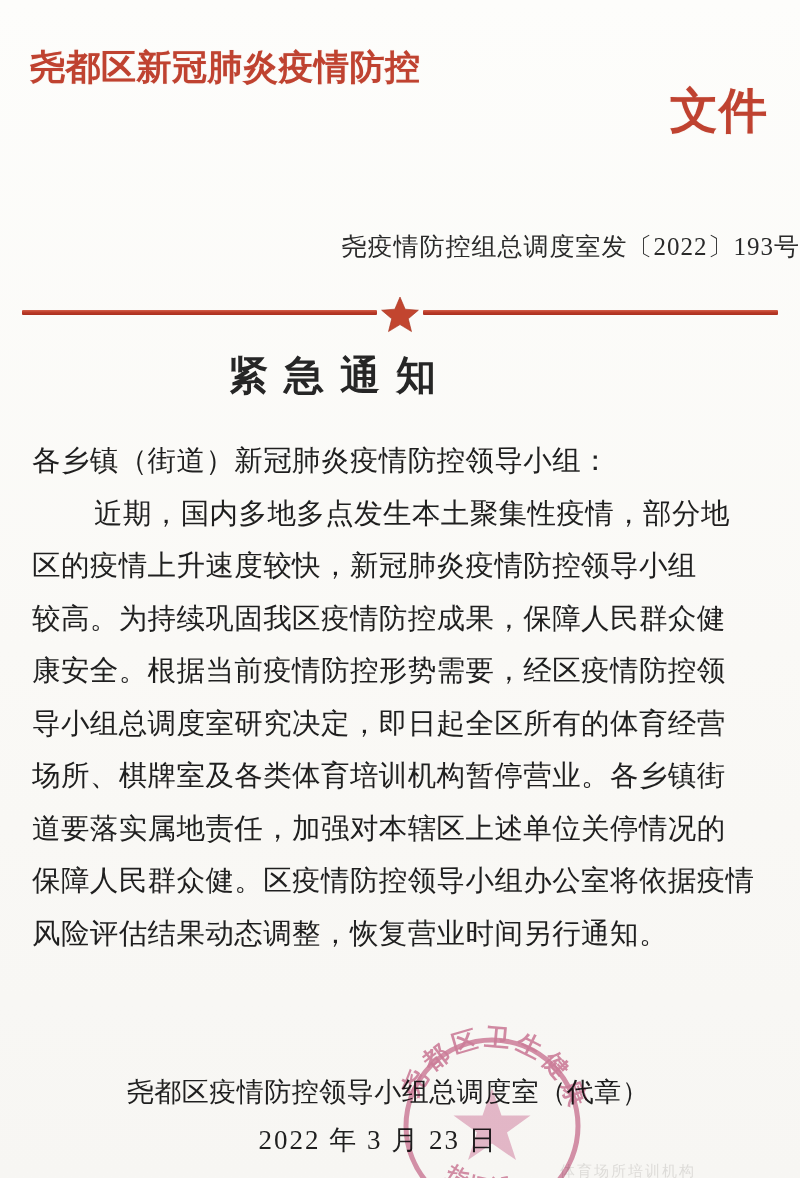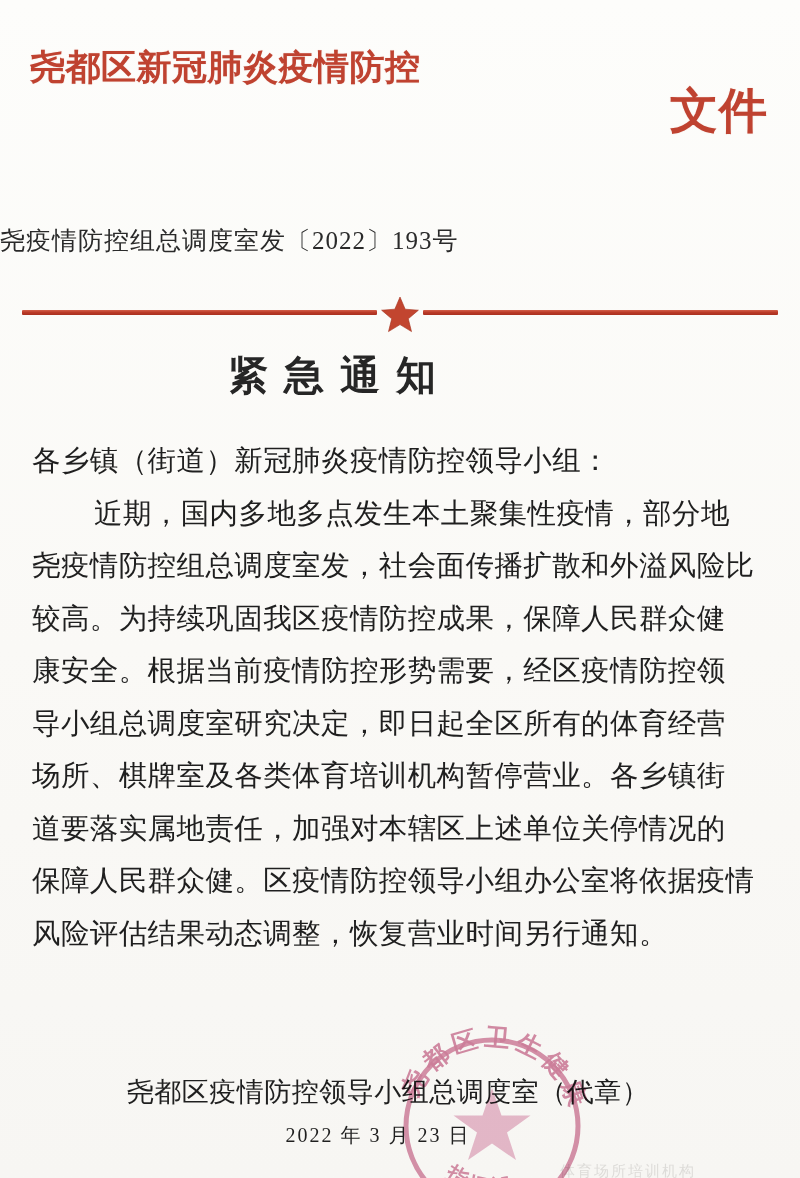--- a/index.html
+++ b/index.html
@@ -67,24 +67,24 @@
     font-size: 48px;
     line-height: 56px;
     letter-spacing: 1px;
     text-shadow: 0 0 1px rgba(191,66,48,0.35);
     white-space: nowrap;
   }
 
   
   .doc-number {
     position: absolute;
-    top: 224px;
-    left: 0;
-    width: 800px;
-    text-align: left;
+    top: 230px;
+    left: 0;
+    width: 800px;
+    text-align: right;
     font-family: "Liberation Serif", "DejaVu Serif", serif;
     font-size: 25px;
     color: #2a2a2a;
     letter-spacing: 1px;
     white-space: nowrap;
   }
 
   
   .red-rule {
     position: absolute;
@@ -161,21 +161,21 @@
     text-align: center;
     padding-right: 24px;
     font-size: 27px;
     letter-spacing: 0.5px;
     white-space: nowrap;
   }
   .sign-date {
     margin-top: 12px;
     text-align: center;
     padding-right: 44px;
-    font-size: 20px;
+    font-size: 27px;
     letter-spacing: 2px;
     white-space: nowrap;
   }
 
   
   .seal {
     position: absolute;
     left: 388px;
     top: 1022px;
     width: 208px;
@@ -222,21 +222,21 @@
     <svg class="star" viewBox="0 0 40 38">
       <polygon points="20,2 25.2,14.2 38.4,15.2 28.3,23.8 31.5,36.6 20,29.6 8.5,36.6 11.7,23.8 1.6,15.2 14.8,14.2" fill="#c2452f" stroke="#a5301d" stroke-width="0.6"></polygon>
     </svg>
   </div>
 
   <div class="doc-title">紧急通知</div>
 
   <div class="body-block">
     <span class="body-line">各乡镇（街道）新冠肺炎疫情防控领导小组：</span>
     <span class="body-line indent-2">近期，国内多地多点发生本土聚集性疫情，部分地</span>
-    <span class="body-line">尧疫情防控组总调度室发，社会面传播扩散和外溢风险比</span>
+    <span class="body-line">区的疫情上升速度较快，新冠肺炎疫情防控领导小组</span>
     <span class="body-line">较高。为持续巩固我区疫情防控成果，保障人民群众健</span>
     <span class="body-line">康安全。根据当前疫情防控形势需要，经区疫情防控领</span>
     <span class="body-line">导小组总调度室研究决定，即日起全区所有的体育经营</span>
     <span class="body-line">场所、棋牌室及各类体育培训机构暂停营业。各乡镇街</span>
     <span class="body-line">道要落实属地责任，加强对本辖区上述单位关停情况的</span>
     <span class="body-line">保障人民群众健。区疫情防控领导小组办公室将依据疫情</span>
     <span class="body-line">风险评估结果动态调整，恢复营业时间另行通知。</span>
   </div>
 
   <svg class="seal" viewBox="0 0 208 208">

